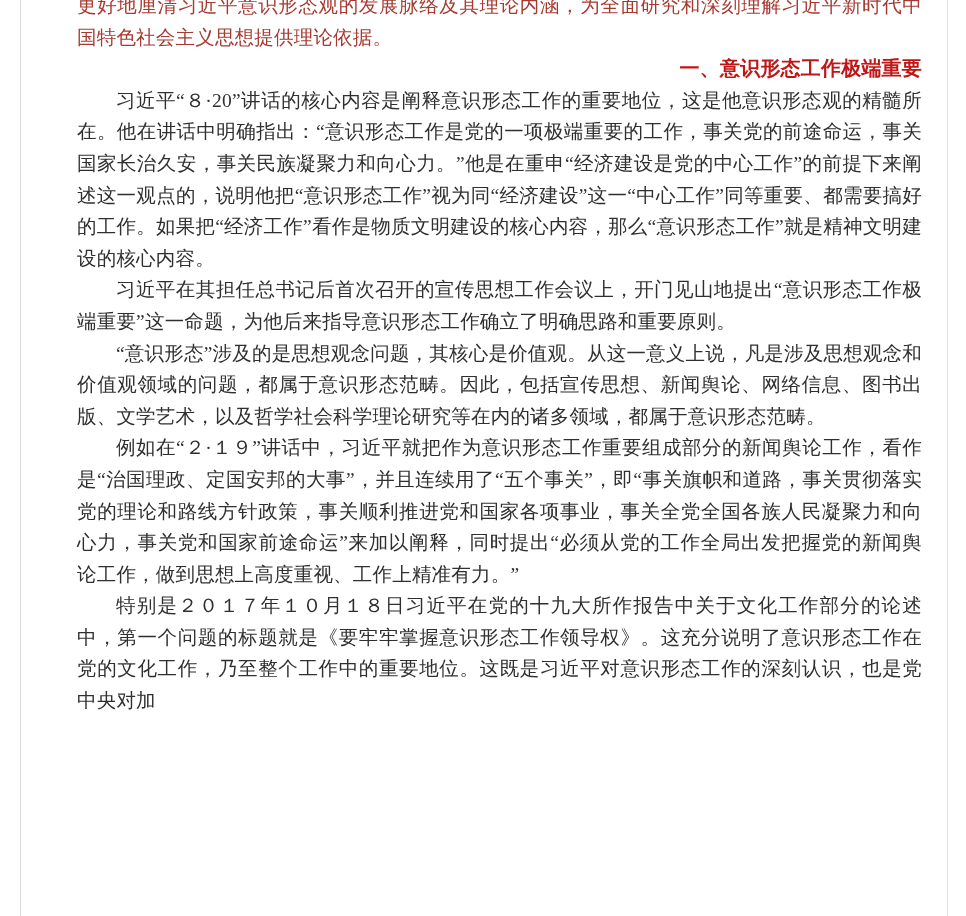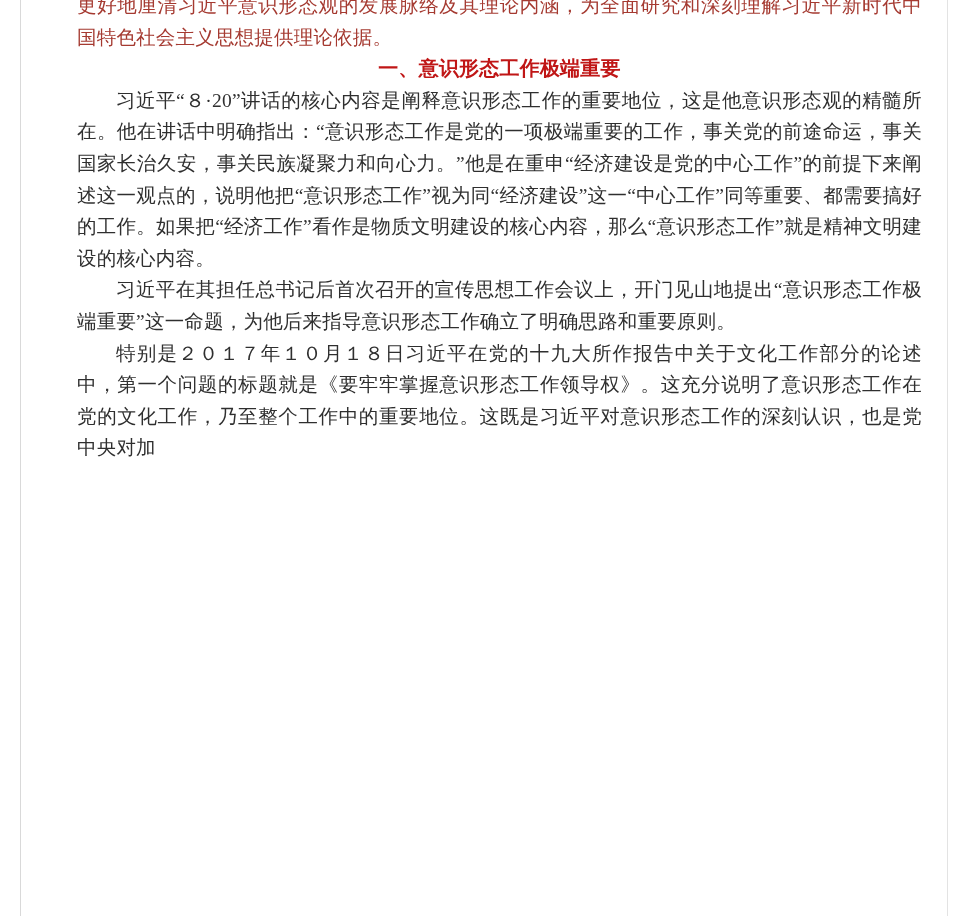--- a/index.html
+++ b/index.html
@@ -45,21 +45,21 @@
     margin: 0;
     text-indent: 2em;
   }
   .content p.no-indent { text-indent: 0; }
   .content p.red-text  { color: var(--intro-col); }
   .section-heading {
     margin: 0;
     font-size: 20px;
     line-height: 31.6px;
     font-weight: bold;
-    text-align: center;
+    text-align: right;
     text-indent: 0;
     color: var(--heading-col);
   }
 </style>
 </head>
 <body>
 
 <div>
   <div class="page-edge left"></div>
   <div class="page-edge right"></div>
@@ -67,18 +67,20 @@
   <div class="content">
     <p class="no-indent red-text">更好地厘清习近平意识形态观的发展脉络及其理论内涵，为全面研究和深刻理解习近平新时代中国特色社会主义思想提供理论依据。</p>
 
 
     <h2 class="section-heading">一、意识形态工作极端重要</h2>
 
     <p>习近平“８·20”讲话的核心内容是阐释意识形态工作的重要地位，这是他意识形态观的精髓所在。他在讲话中明确指出：“意识形态工作是党的一项极端重要的工作，事关党的前途命运，事关国家长治久安，事关民族凝聚力和向心力。”他是在重申“经济建设是党的中心工作”的前提下来阐述这一观点的，说明他把“意识形态工作”视为同“经济建设”这一“中心工作”同等重要、都需要搞好的工作。如果把“经济工作”看作是物质文明建设的核心内容，那么“意识形态工作”就是精神文明建设的核心内容。</p>
 
     <p>习近平在其担任总书记后首次召开的宣传思想工作会议上，开门见山地提出“意识形态工作极端重要”这一命题，为他后来指导意识形态工作确立了明确思路和重要原则。</p>
 
+    <p>“意识形态”涉及的是思想观念问题，其核心是价值观。从这一意义上说，凡是涉及思想观念和价值观领域的问题，都属于意识形态范畴。因此，包括宣传思想、新闻舆论、网络信息、图书出版、文学艺术，以及哲学社会科学理论研究等在内的诸多领域，都属于意识形态范畴。</p>
 
 
+    <p>例如在“２·１９”讲话中，习近平就把作为意识形态工作重要组成部分的新闻舆论工作，看作是“治国理政、定国安邦的大事”，并且连续用了“五个事关”，即“事关旗帜和道路，事关贯彻落实党的理论和路线方针政策，事关顺利推进党和国家各项事业，事关全党全国各族人民凝聚力和向心力，事关党和国家前途命运”来加以阐释，同时提出“必须从党的工作全局出发把握党的新闻舆论工作，做到思想上高度重视、工作上精准有力。”</p>
 
     <p>特别是２０１７年１０月１８日习近平在党的十九大所作报告中关于文化工作部分的论述中，第一个问题的标题就是《要牢牢掌握意识形态工作领导权》。这充分说明了意识形态工作在党的文化工作，乃至整个工作中的重要地位。这既是习近平对意识形态工作的深刻认识，也是党中央对加</p>
   </div>
 </div>
 
 </body></html>

